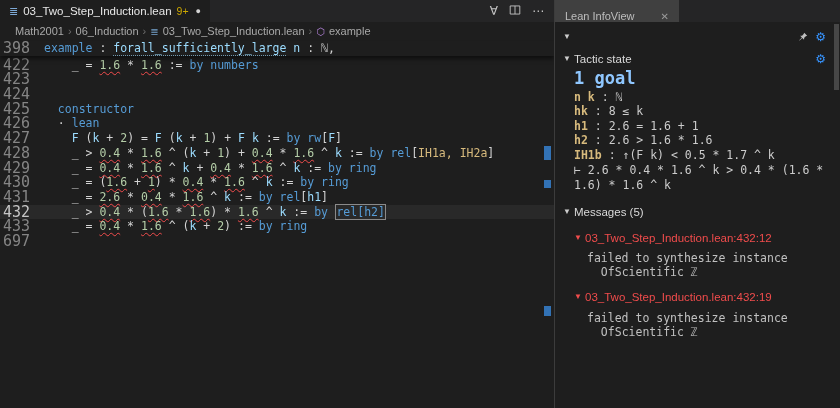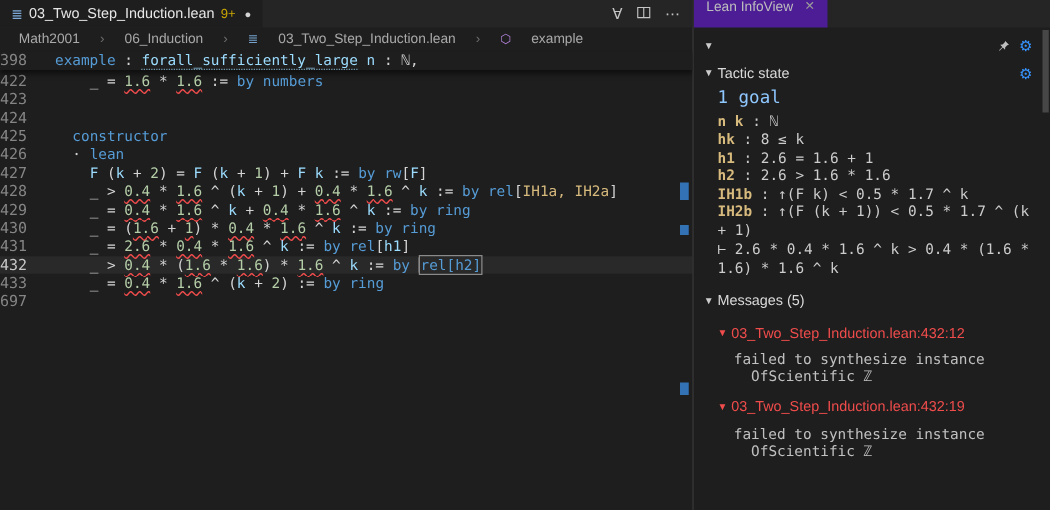--- a/index.html
+++ b/index.html
@@ -9,63 +9,63 @@
 
   
   .editor-pane{width:555px;min-width:555px;display:flex;flex-direction:column;border-right:1px solid #3c3c3c;position:relative;background:#1e1e1e}
   .tab-bar{height:22px;background:#252526;display:flex;align-items:stretch;flex-shrink:0}
   .tab{background:#1e1e1e;display:flex;align-items:center;gap:5px;padding:0 9px;font-size:11.5px;color:#e7e7e7}
   .tab-file-icon{color:#7da9d6;font-size:11px}
   .tab-badge{color:#cca700;font-size:10.5px}
   .tab-dirty{color:#d4d4d4;font-size:9px;margin-left:2px}
   .editor-actions{margin-left:auto;display:flex;align-items:center;gap:11px;padding:0 10px;color:#c5c5c5}
   .action{font-size:12px;line-height:1;cursor:default}
-  .breadcrumb{height:18px;display:flex;align-items:center;gap:16px;padding-left:15px;font-size:11px;color:#a9a9a9;flex-shrink:0}
+  .breadcrumb{height:18px;display:flex;align-items:center;gap:4px;padding-left:15px;font-size:11px;color:#a9a9a9;flex-shrink:0}
   .bc-sep{color:#6e6e6e;font-size:11px}
   .bc-icon{font-size:10px;color:#75a3cd}
   .bc-icon.symbol{color:#b180d7}
   .bc-item{cursor:default}
 
   .code-area{flex:1;position:relative;font-family:"DejaVu Sans Mono","DejaVu Sans",monospace;font-size:11.5px;line-height:14.7px;overflow:hidden;padding-top:1px}
   .code-line{display:flex;white-space:pre;height:14.7px;align-items:center}
-  .gutter{width:30px;min-width:30px;color:#858585;font-size:12px}
+  .gutter{width:30px;min-width:30px;text-align:right;color:#858585;font-size:15px}
   .ln-text{padding-left:14px}
   .sticky{background:#1e1e1e;box-shadow:0 3px 4px rgba(0,0,0,0.5);position:relative;z-index:2;margin-bottom:2px}
   .current{background:rgba(255,255,255,0.05)}
   .current .gutter{color:#c6c6c6}
 
   .tk-kw{color:#569cd6}
   .tk-id{color:#9cdcfe}
   .tk-op{color:#d4d4d4}
   .tk-num{color:#b5cea8}
   .tk-arg{color:#d7ba7d}
   .tk-fn{color:#9cdcfe;border-bottom:1px dotted rgba(156,220,254,0.65)}
   .tk-sq{text-decoration-line:underline;text-decoration-style:wavy;text-decoration-color:#f14c4c;text-decoration-thickness:1px;text-underline-offset:2px}
   .tk-boxed{outline:1px solid #8a8a8a;outline-offset:0px}
   .cursor{display:inline-block;width:1.5px;height:12px;background:#eaeaea;vertical-align:-2px}
 
   .deco{position:absolute;width:7px;right:3px;background:#3272b5;z-index:3}
 
   
   .side-panel{flex:1;display:flex;flex-direction:column;background:#1e1e1e;position:relative;overflow:hidden}
   .panel-tabbar{height:22px;background:#252526;display:flex;align-items:center;flex-shrink:0}
-  .panel-tab{display:flex;align-items:flex-start;gap:9px;padding:0 10px;font-size:11px;color:#bdbdbd;height:100%;background:#4c1d95}
+  .panel-tab{display:flex;align-items:flex-end;gap:26px;padding:0 10px;font-size:11px;color:#bdbdbd;height:100%;background:#404040}
   .panel-close{font-size:10px;color:#9a9a9a}
   .panel-body{flex:1;padding:5px 14px 0 8px;font-family:"DejaVu Sans Mono","DejaVu Sans",monospace;font-size:11.5px;line-height:14.5px;color:#cccccc;overflow:hidden}
 
   .row{display:flex;align-items:center;font-family:"Liberation Sans",sans-serif;font-size:11.5px;color:#dadada;margin-top:3px}
   .chev{font-size:8px;width:11px;color:#cccccc;flex-shrink:0}
   .row .spacer{flex:1}
   .gear-icon{color:#3794ff;font-size:12px;line-height:1}
   .pin-icon{display:flex;align-items:center;margin-right:7px}
   .file-row .label{color:#e0e0e0}
   .section-row{margin-top:7px}
 
   .section-content{padding-left:11px}
-  .goal-count{font-weight:normal;color:#8fc7ff;margin-top:5px;font-size:14px}
+  .goal-count{font-weight:bold;color:#8fc7ff;margin-top:5px;font-size:17px}
   .hyps{margin-top:4px}
   .hyp{overflow-wrap:break-word}
   .hyp-name{font-weight:bold;color:#d7ba7d}
   .goal-line{margin-top:1px;overflow-wrap:break-word;color:#cccccc}
 
   .messages-row{margin-top:13px}
   .msg{margin-top:11px}
   .msg-loc{display:flex;align-items:center;font-family:"Liberation Sans",sans-serif;font-size:11.5px;color:#f14c4c}
   .msg-loc .chev{color:#f14c4c}
   .msg-body{white-space:pre-wrap;color:#c0c0c0;margin:6px 0 0 13px;font-size:11.5px;line-height:14px;overflow-wrap:break-word}
@@ -161,21 +161,20 @@
       </div>
 
       <div class="section-content">
         <div class="goal-count">1 goal</div>
         <div class="hyps">
             <div class="hyp"><span class="hyp-name">n k</span><span class="hyp-type"> : ℕ</span></div>
             <div class="hyp"><span class="hyp-name">hk</span><span class="hyp-type"> : 8 ≤ k</span></div>
             <div class="hyp"><span class="hyp-name">h1</span><span class="hyp-type"> : 2.6 = 1.6 + 1</span></div>
             <div class="hyp"><span class="hyp-name">h2</span><span class="hyp-type"> : 2.6 &gt; 1.6 * 1.6</span></div>
             <div class="hyp"><span class="hyp-name">IH1b</span><span class="hyp-type"> : ↑(F k) &lt; 0.5 * 1.7 ^ k</span></div>
-            <div class="hyp"><span class="hyp-name">IH2b</span><span class="hyp-type"> : ↑(F (k + 1)) &lt; 0.5 * 1.7 ^ (k + 1)</span></div>
           </div>
         <div class="goal-line">⊢ 2.6 * 0.4 * 1.6 ^ k &gt; 0.4 * (1.6 * 1.6) * 1.6 ^ k</div>
       </div>
 
       <div class="row messages-row">
         <span class="chev">▼</span>
         <span>Messages (5)</span>
       </div>
 
       <div class="section-content">

